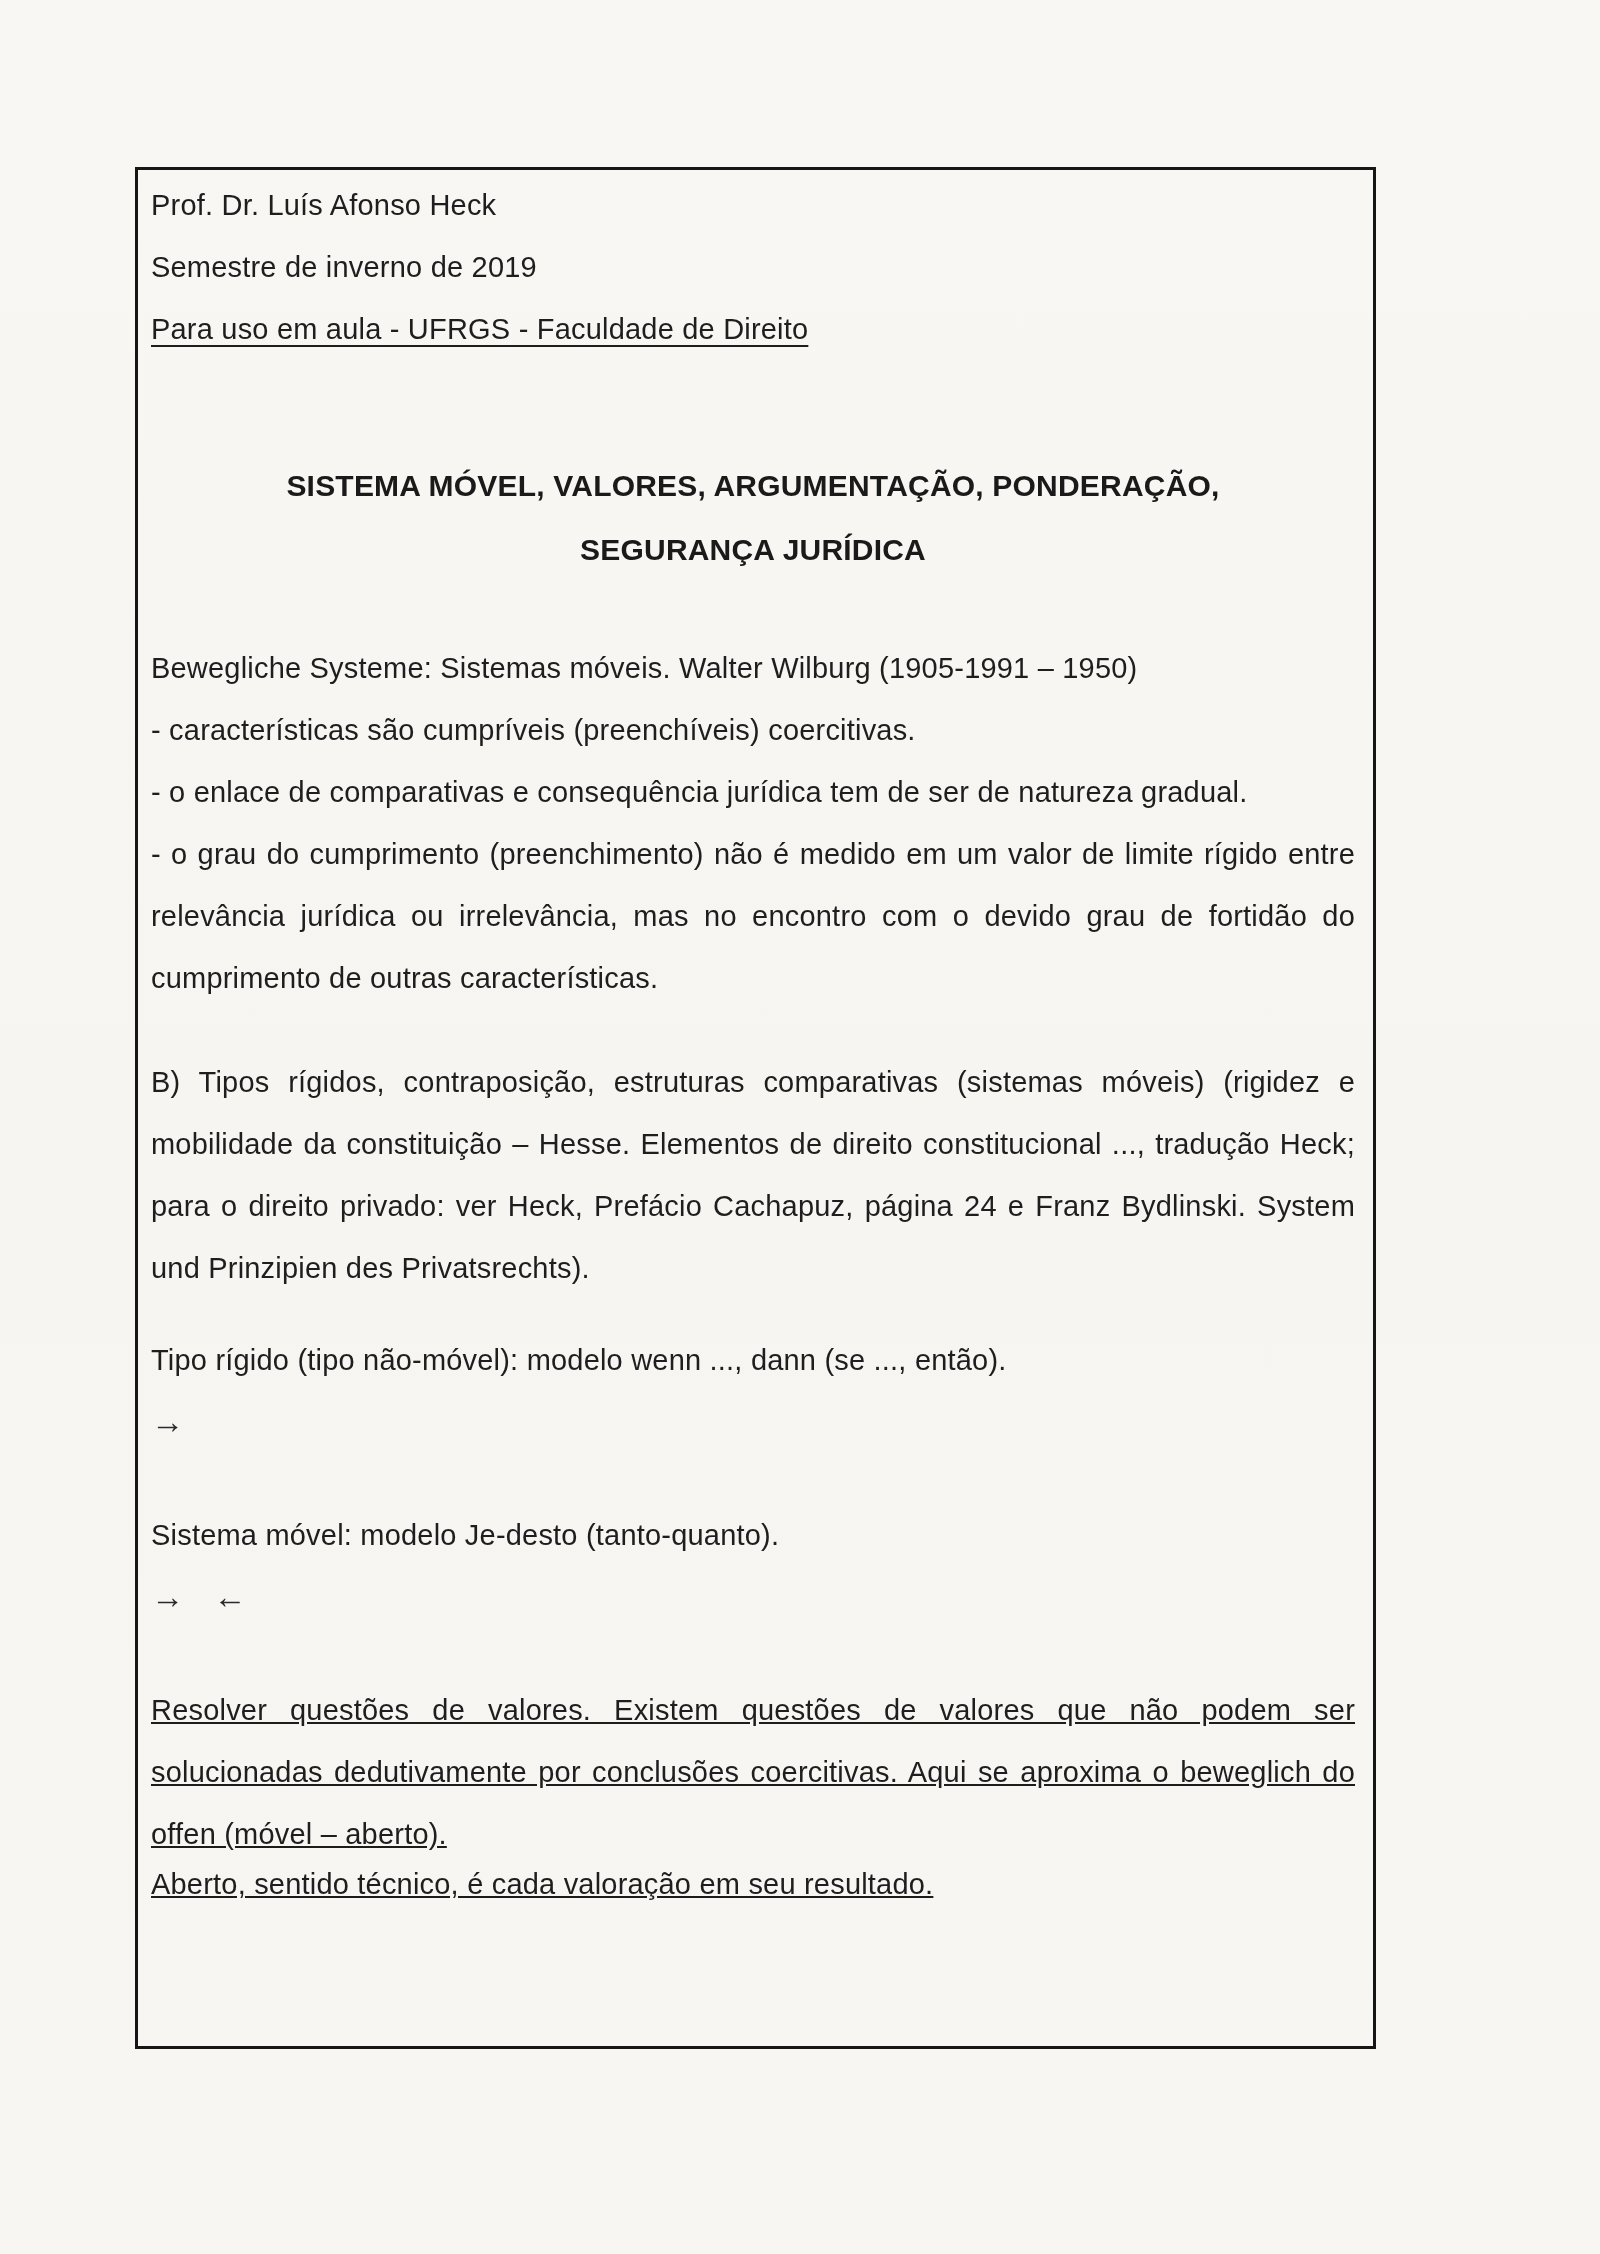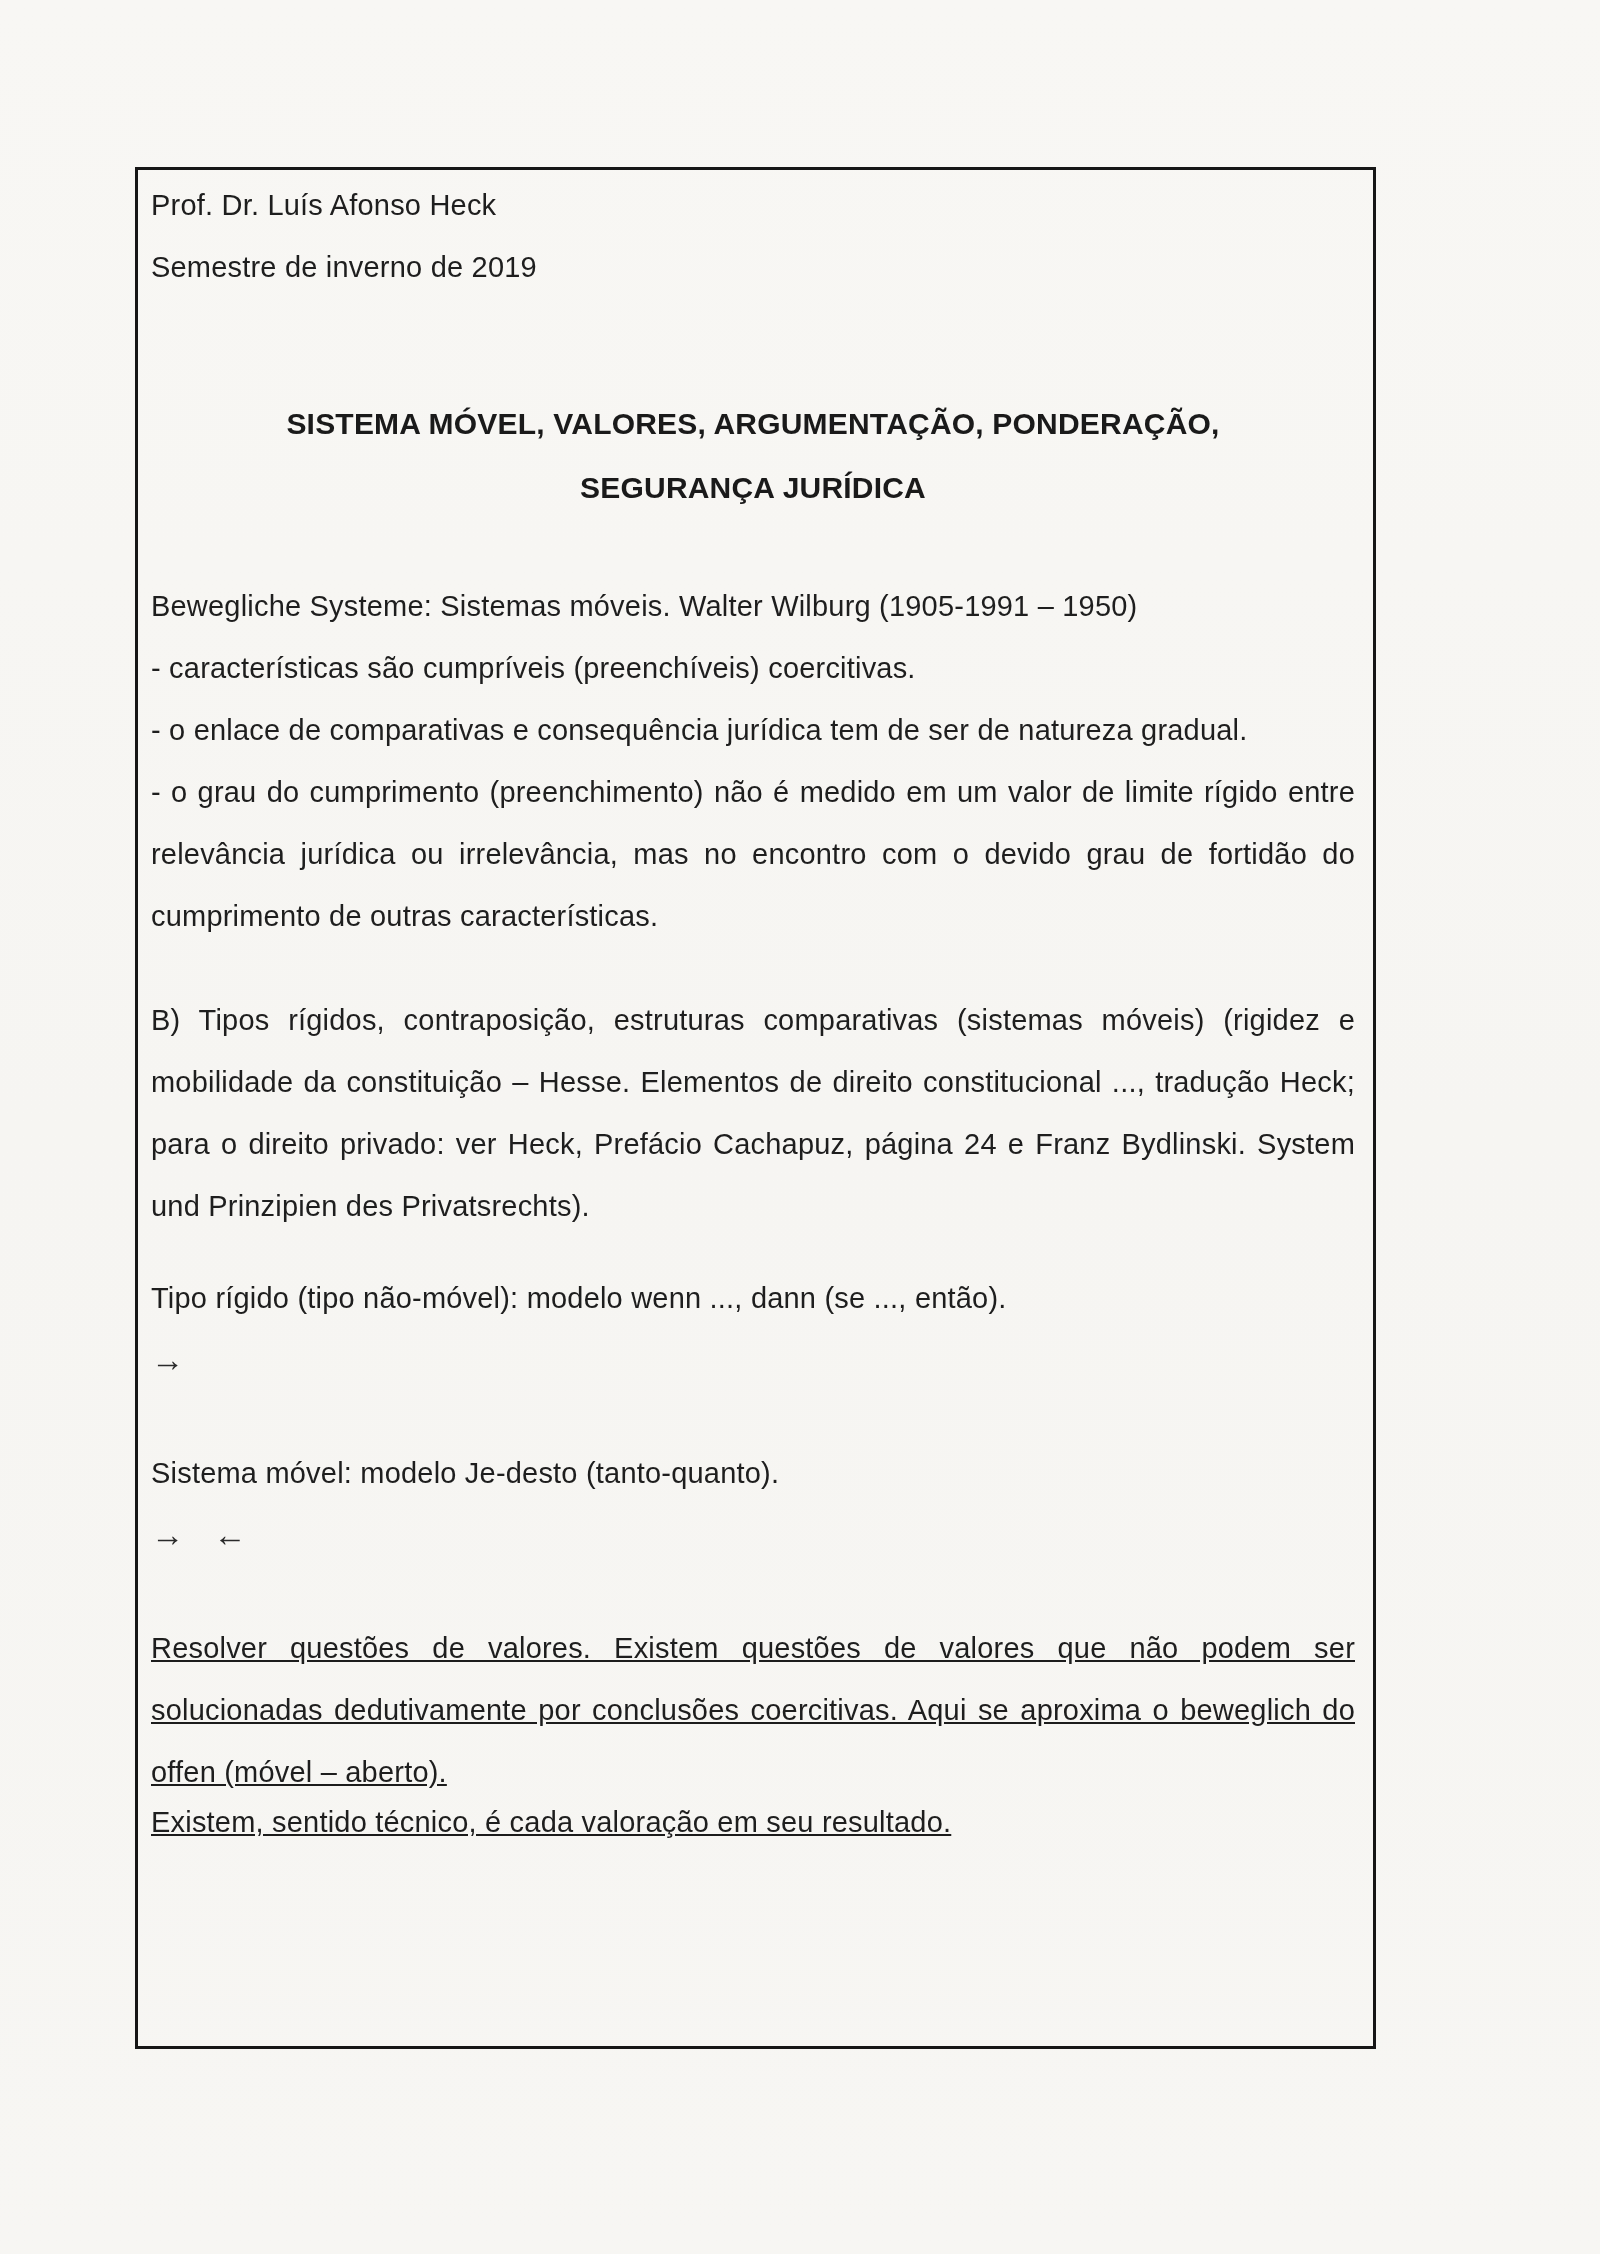--- a/index.html
+++ b/index.html
@@ -75,20 +75,21 @@
 </head>
 <body>
 
 <div class="scan-page">
 
   <div class="doc-frame">
 
     <div class="header-block body-text">
       <p>Prof. Dr. Luís Afonso Heck</p>
       <p>Semestre de inverno de 2019</p>
+      <p><span class="underlined">Para uso em aula - UFRGS - Faculdade de Direito</span></p>
     </div>
 
     <div class="doc-title">
       <p>SISTEMA MÓVEL, VALORES, ARGUMENTAÇÃO, PONDERAÇÃO,</p>
       <p>SEGURANÇA JURÍDICA</p>
     </div>
 
 
     <div class="bewegliche">
       <p class="body-text">Bewegliche Systeme: Sistemas móveis. Walter Wilburg (1905-1991 – 1950)</p>
@@ -104,17 +105,17 @@
       <p class="arrow-line">→</p>
     </div>
 
     <div class="sistema-block">
       <p class="body-text">Sistema móvel: modelo Je-desto (tanto-quanto).</p>
       <p class="arrow-line">→ ←</p>
     </div>
 
     <div class="resolver-block">
       <p class="body-text justified">Resolver questões de valores. Existem questões de valores que não podem ser solucionadas dedutivamente por conclusões coercitivas. Aqui se aproxima o beweglich do offen (móvel – aberto).</p>
-      <p class="body-text aberto-line">Existem, sentido técnico, é cada valoração em seu resultado.</p>
+      <p class="body-text aberto-line">Aberto, sentido técnico, é cada valoração em seu resultado.</p>
     </div>
 
   </div>
 </div>
 
 </body></html>

